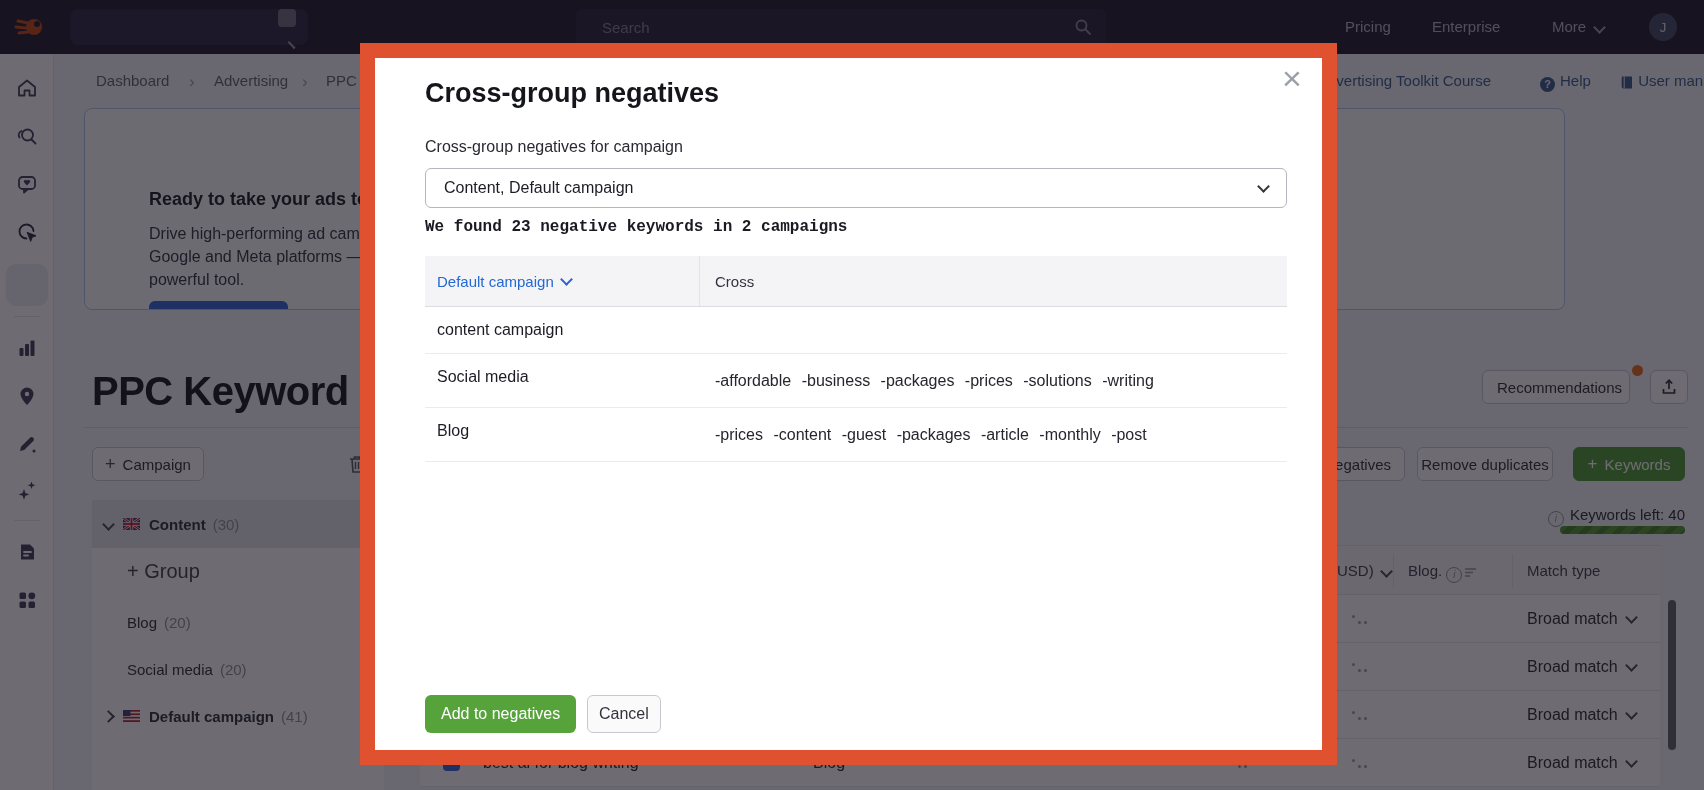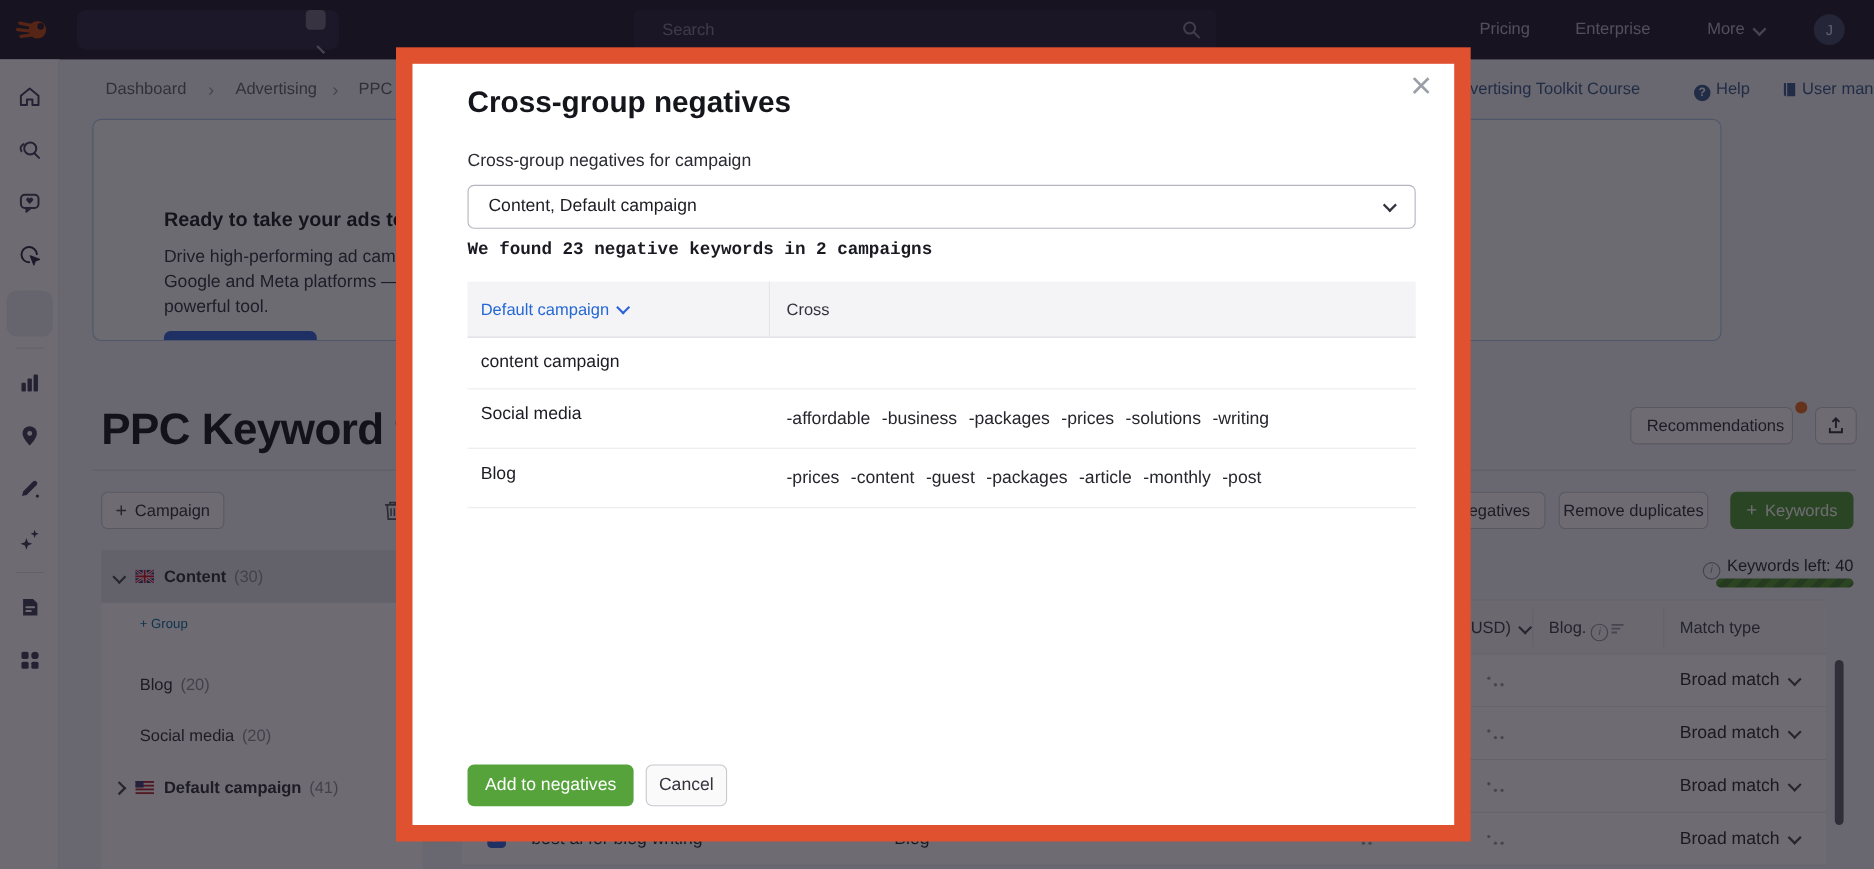--- a/index.html
+++ b/index.html
@@ -43,21 +43,21 @@
   .kwleft{position:absolute;top:452px;right:19px;font-size:15px;color:#26262e;white-space:nowrap;}
   .info-i{display:inline-block;width:14px;height:14px;border-radius:50%;border:1px solid #8f8f9b;color:#8f8f9b;font-size:10px;line-height:14px;text-align:center;font-style:italic;margin-right:6px;vertical-align:-2px;}
   .progress{position:absolute;left:1506px;top:472px;width:125px;height:8px;border-radius:4px;background:repeating-linear-gradient(135deg,#4f9a2e 0 6px,#3f7d26 6px 12px);}
   
   .tree{position:absolute;left:38px;top:446px;width:292px;height:290px;background:#ffffff;}
   .tree-row{position:absolute;left:0;width:292px;height:48px;display:flex;align-items:center;font-size:15px;color:#2a2a35;cursor:pointer;}
   .tree-row.sel{background:#e3e3eb;}
   .count{color:#8f8f9b;margin-left:7px;}
   .flag{display:inline-block;width:17px;height:12px;margin:0 9px 0 0;flex:0 0 auto;}
   .treechev{margin:0 10px 0 12px;flex:0 0 auto;}
-  .grouplink{position:absolute;left:35px;top:60px;color:#0369a1;font-size:12px;cursor:pointer;white-space:nowrap;}
+  .grouplink{position:absolute;left:35px;top:60px;color:#404040;font-size:20px;cursor:pointer;white-space:nowrap;}
   
   .ktable-head{position:absolute;left:366px;top:491px;width:1240px;height:50px;background:#f6f6f8;border-top:1px solid #e2e2e8;border-bottom:1px solid #e2e2e8;box-sizing:border-box;}
   .kth{position:absolute;top:0;height:50px;line-height:50px;font-size:15px;color:#3a3a46;white-space:nowrap;cursor:pointer;}
   .vline{position:absolute;top:8px;width:1px;height:34px;background:#e2e2e8;}
   .krow{position:absolute;left:366px;width:1240px;height:48px;border-bottom:1px solid #e7e7ea;box-sizing:border-box;background:#fff;}
   .kcell{position:absolute;top:0;height:48px;line-height:48px;font-size:16px;color:#26262e;white-space:nowrap;}
   .dots{position:absolute;top:20px;width:16px;height:10px;}
   .dots i{position:absolute;width:3px;height:3px;border-radius:50%;background:#9a9aa6;}
   .match{position:absolute;top:0;height:48px;display:flex;align-items:center;gap:9px;font-size:16px;color:#26262e;cursor:pointer;}
   .cbox{position:absolute;top:15px;width:17px;height:17px;border-radius:4px;background:#2e62d9;color:#fff;font-size:12px;line-height:17px;text-align:center;cursor:pointer;}

